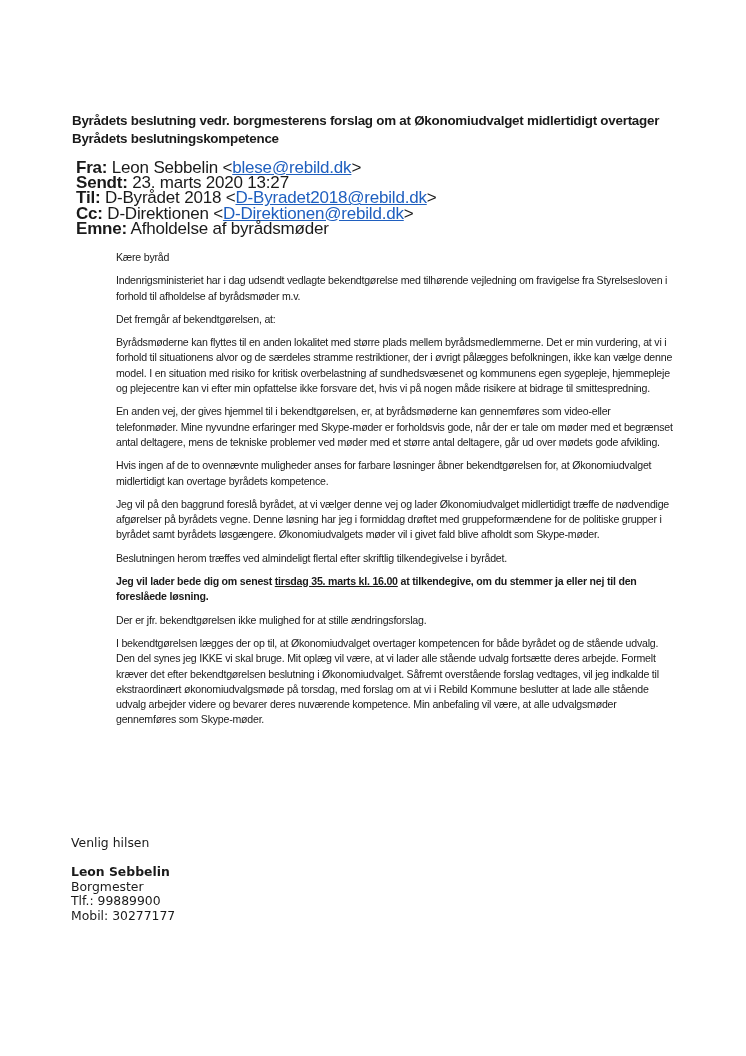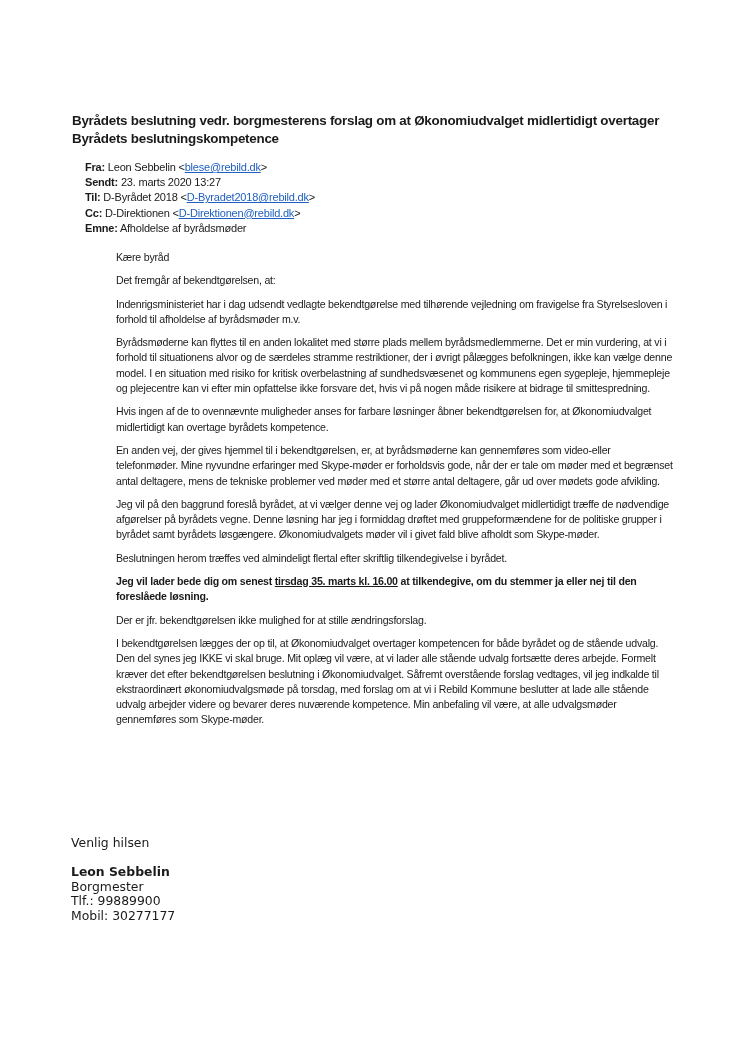--- a/index.html
+++ b/index.html
@@ -28,23 +28,23 @@
       font-family: "Liberation Sans", sans-serif;
       font-weight: bold;
       font-size: 13.4px;
       line-height: 18px;
       letter-spacing: -0.25px;
       margin: 0;
     }
     .header-block {
       position: absolute;
       top: 160px;
-      left: 13px;
+      left: 4px;
       font-family: "Liberation Sans", sans-serif;
-      font-size: 11px;
+      font-size: 17px;
       line-height: 15.2px;
       letter-spacing: -0.2px;
     }
     .header-line b { font-weight: bold; }
     a.link {
       color: #1f5fbf;
       text-decoration: underline;
     }
     .body-block {
       position: absolute;
@@ -102,25 +102,25 @@
       &lt;<a class="link" style="color: rgb(31, 95, 191);">D-Direktionen@rebild.dk</a>&gt;
     </div>
     <div class="header-line">
       <b>Emne:</b>
       <span>Afholdelse af byrådsmøder</span>
     </div>
   </div>
 
   <div class="body-block">
     <p>Kære byråd</p>
+    <p>Indenrigsministeriet har i dag udsendt vedlagte bekendtgørelse med tilhørende vejledning om fravigelse fra Styrelsesloven i forhold til afholdelse af byrådsmøder m.v.</p>
     <p>Det fremgår af bekendtgørelsen, at:</p>
-    <p>Indenrigsministeriet har i dag udsendt vedlagte bekendtgørelse med tilhørende vejledning om fravigelse fra Styrelsesloven i forhold til afholdelse af byrådsmøder m.v.</p>
     <p>Byrådsmøderne kan flyttes til en anden lokalitet med større plads mellem byrådsmedlemmerne. Det er min vurdering, at vi i forhold til situationens alvor og de særdeles stramme restriktioner, der i øvrigt pålægges befolkningen, ikke kan vælge denne model. I en situation med risiko for kritisk overbelastning af sundhedsvæsenet og kommunens egen sygepleje, hjemmepleje og plejecentre kan vi efter min opfattelse ikke forsvare det, hvis vi på nogen måde risikere at bidrage til smittespredning.</p>
+    <p>En anden vej, der gives hjemmel til i bekendtgørelsen, er, at byrådsmøderne kan gennemføres som video-eller telefonmøder. Mine nyvundne erfaringer med Skype-møder er forholdsvis gode, når der er tale om møder med et begrænset antal deltagere, mens de tekniske problemer ved møder med et større antal deltagere, går ud over mødets gode afvikling.</p>
     <p>Hvis ingen af de to ovennævnte muligheder anses for farbare løsninger åbner bekendtgørelsen for, at Økonomiudvalget midlertidigt kan overtage byrådets kompetence.</p>
-    <p>En anden vej, der gives hjemmel til i bekendtgørelsen, er, at byrådsmøderne kan gennemføres som video-eller telefonmøder. Mine nyvundne erfaringer med Skype-møder er forholdsvis gode, når der er tale om møder med et begrænset antal deltagere, mens de tekniske problemer ved møder med et større antal deltagere, går ud over mødets gode afvikling.</p>
     <p>Jeg vil på den baggrund foreslå byrådet, at vi vælger denne vej og lader Økonomiudvalget midlertidigt træffe de nødvendige afgørelser på byrådets vegne. Denne løsning har jeg i formiddag drøftet med gruppeformændene for de politiske grupper i byrådet samt byrådets løsgængere. Økonomiudvalgets møder vil i givet fald blive afholdt som Skype-møder.</p>
     <p>Beslutningen herom træffes ved almindeligt flertal efter skriftlig tilkendegivelse i byrådet.</p>
     <p class="bold"><span>Jeg vil lader bede dig om senest </span><u>tirsdag 35. marts kl. 16.00</u><span> at tilkendegive, om du stemmer ja eller nej til den foreslåede løsning.</span></p>
     <p>Der er jfr. bekendtgørelsen ikke mulighed for at stille ændringsforslag.</p>
     <p>I bekendtgørelsen lægges der op til, at Økonomiudvalget overtager kompetencen for både byrådet og de stående udvalg. Den del synes jeg IKKE vi skal bruge. Mit oplæg vil være, at vi lader alle stående udvalg fortsætte deres arbejde. Formelt kræver det efter bekendtgørelsen beslutning i Økonomiudvalget. Såfremt overstående forslag vedtages, vil jeg indkalde til ekstraordinært økonomiudvalgsmøde på torsdag, med forslag om at vi i Rebild Kommune beslutter at lade alle stående udvalg arbejder videre og bevarer deres nuværende kompetence. Min anbefaling vil være, at alle udvalgsmøder gennemføres som Skype-møder.</p>
   </div>
 
   <div class="signature">
     <div class="greeting">Venlig hilsen</div>
     <div class="name">Leon Sebbelin</div>

